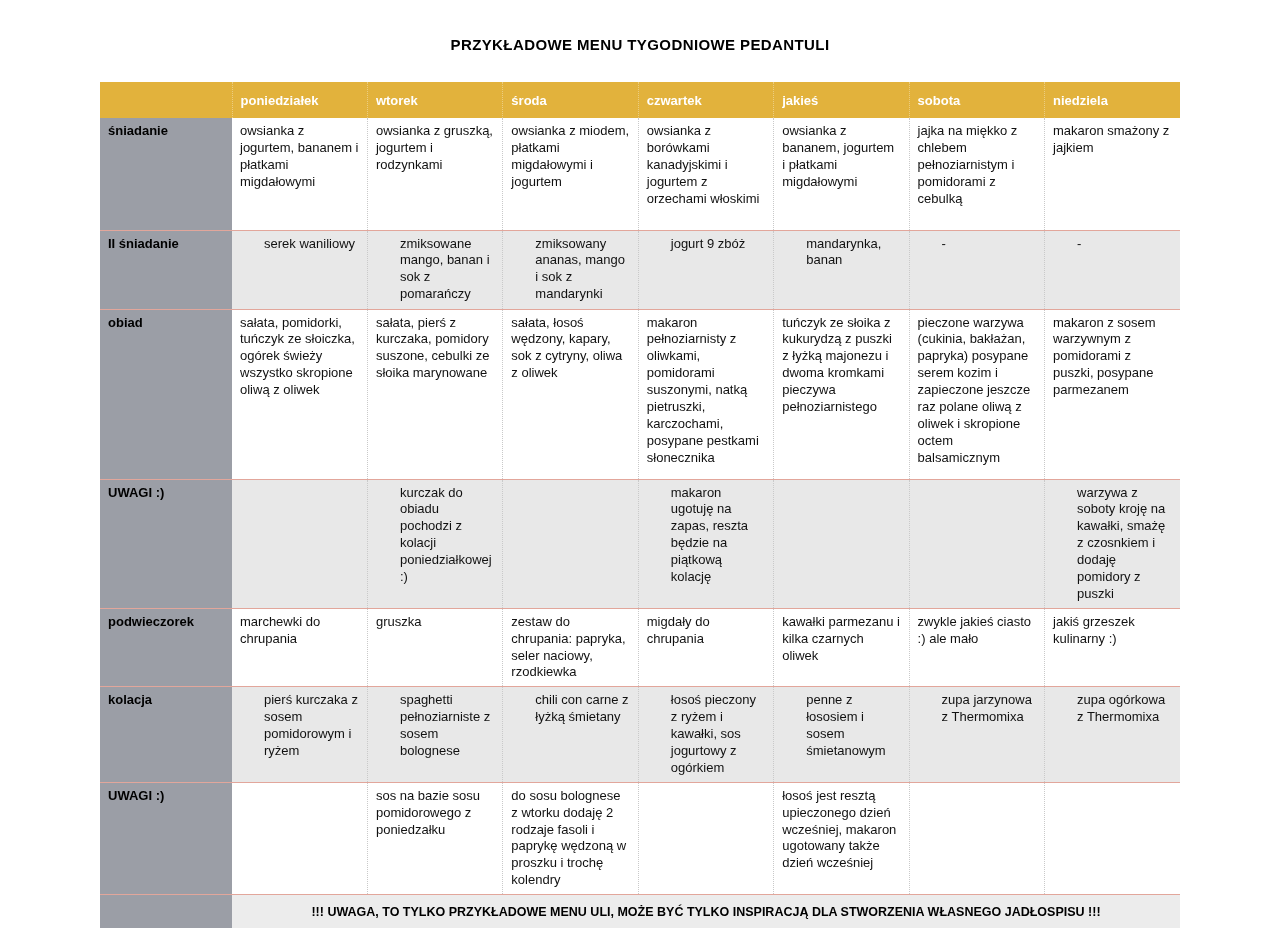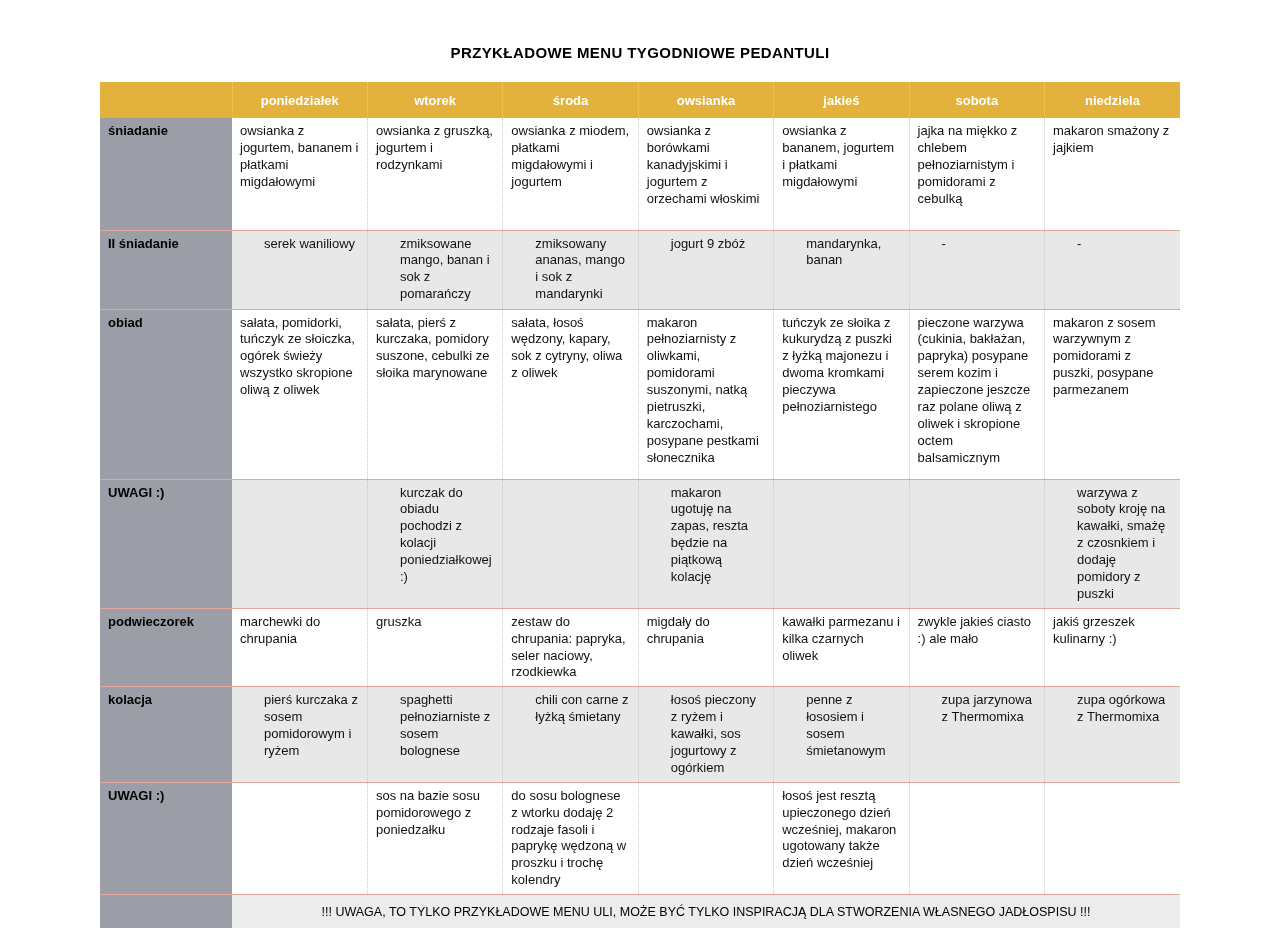--- a/index.html
+++ b/index.html
@@ -10,21 +10,21 @@
   }
   .page {
     position: relative;
     width: 1280px;
     height: 928px;
     background: #ffffff;
     overflow: hidden;
   }
   .title {
     position: absolute;
-    top: 44px;
+    top: 36px;
     left: 100px;
     width: 1080px;
     margin: 0;
     text-align: center;
     font-size: 15px;
     font-weight: bold;
     letter-spacing: 0.4px;
     color: #000000;
   }
   table.menu-table {
@@ -41,21 +41,21 @@
   thead th {
     background: var(--header-bg, #E2B23C);
     color: #ffffff;
     font-weight: bold;
     text-align: left;
     vertical-align: middle;
     padding: 4px 8px;
     height: 28px;
     font-size: 13px;
   }
-  thead th + th { border-left: 1px dotted rgba(255,255,255,0.35); text-align: center; }
+  thead th + th { border-left: 1px dotted rgba(255,255,255,0.35); }
   tbody td {
     vertical-align: top;
     padding: 5px 8px;
     line-height: 1.3;
     border-bottom: 1px solid var(--border-h, #E2A69B);
     word-wrap: break-word;
   }
   td.label-cell {
     background: var(--label-bg, #9B9EA6);
     color: #000000;
@@ -72,21 +72,21 @@
   tbody tr:nth-child(6) { height: 77px;  }
   tbody tr:nth-child(7) { height: 110px; }
   tfoot td {
     border-top: 1.5px solid #9a9a9a;
     height: 27px;
     vertical-align: middle;
   }
   tfoot td.notice-cell {
     background: var(--notice-bg, #ECECEC);
     text-align: center;
-    font-weight: normal;
+    font-weight: bold;
     font-size: 12.5px;
     color: #000000;
     padding: 3px 10px;
     margin-left: 36px;
   }
   tfoot td.label-cell { border-top: 1px solid #c7c7c7; }
 </style>
 </head>
 <body>
 
@@ -104,21 +104,21 @@
         <col>
         <col>
     </colgroup>
     <thead>
       <tr>
         <th class="corner"></th>
 
       <th>poniedziałek</th>
           <th>wtorek</th>
           <th>środa</th>
-          <th>owsianka</th>
+          <th>czwartek</th>
           <th>jakieś</th>
           <th>sobota</th>
           <th>niedziela</th>
         </tr>
     </thead>
     <tbody>
 
     <tr class="row-white">
           <td class="label-cell">śniadanie</td>
           <td class="menu-cell">owsianka z jogurtem, bananem i płatkami migdałowymi</td>

